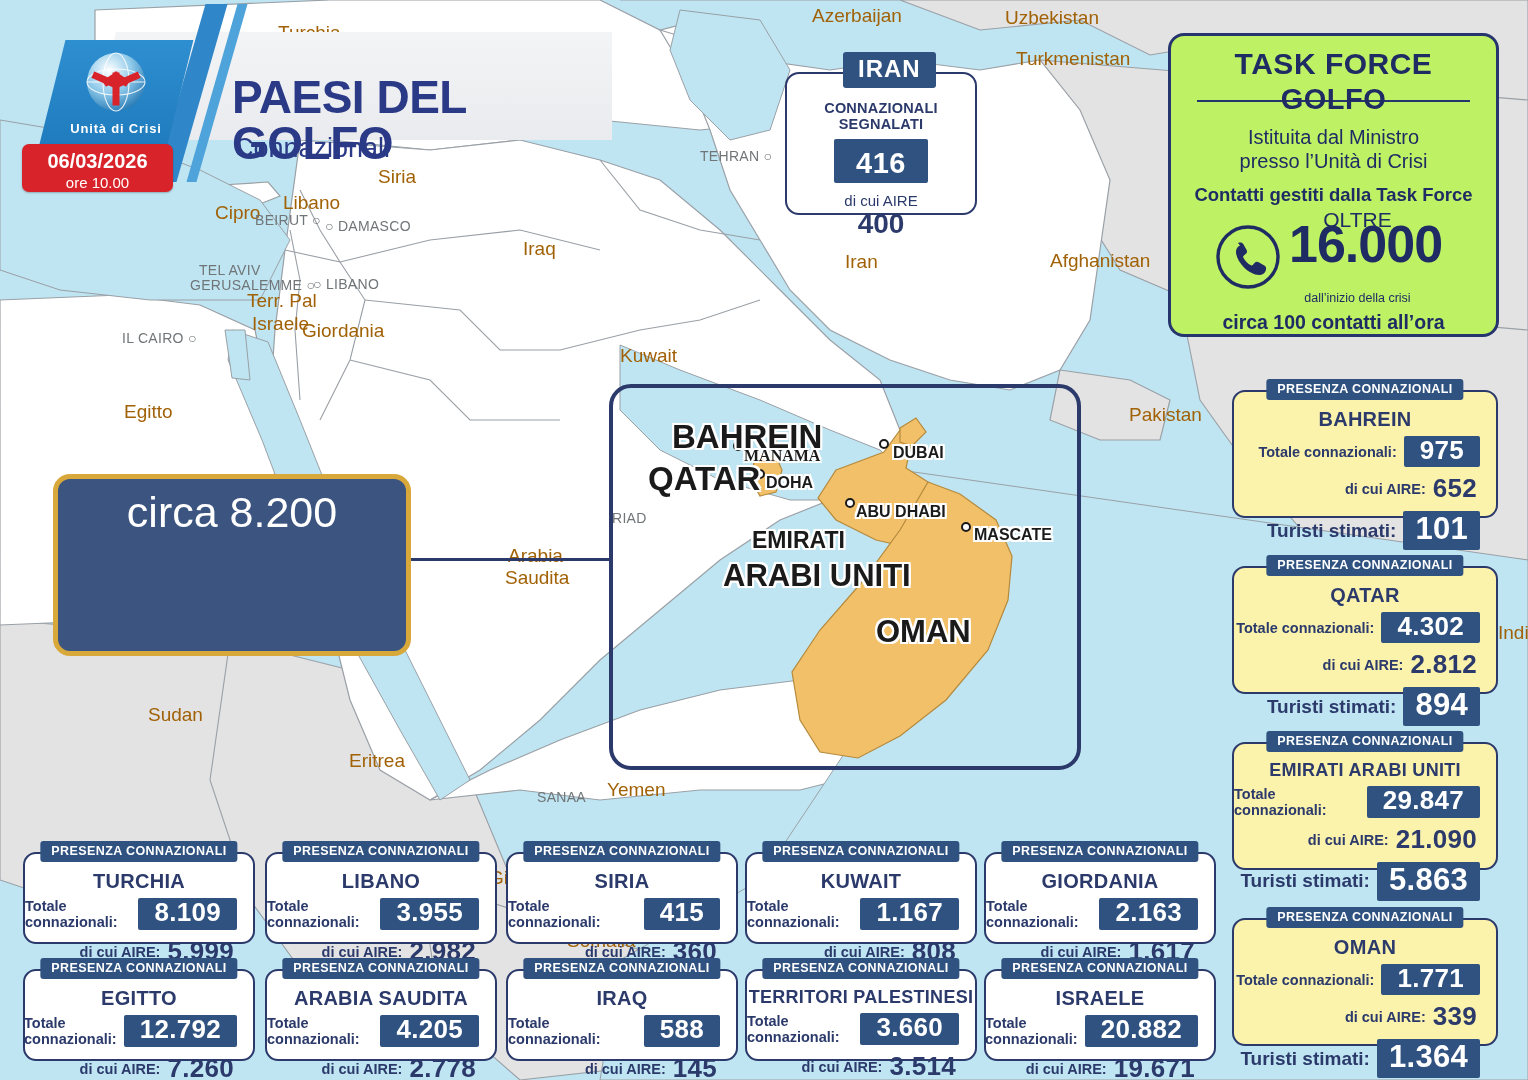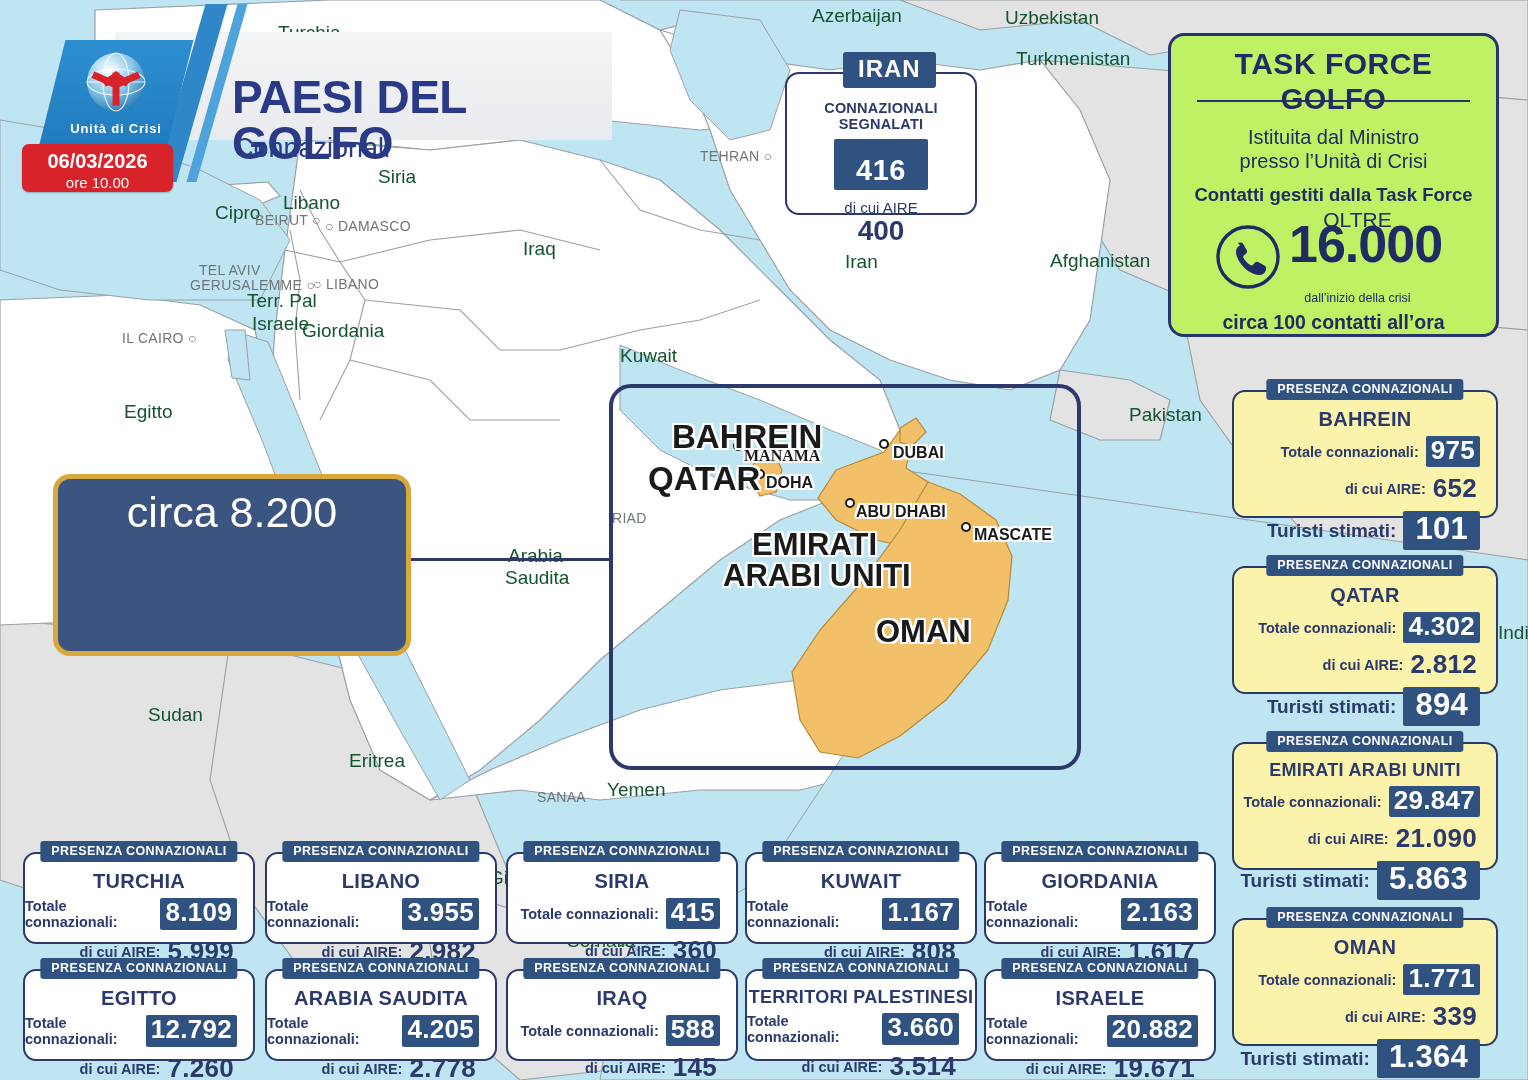--- a/index.html
+++ b/index.html
@@ -6,21 +6,21 @@
   body{
     width:1528px;height:1080px;overflow:hidden;position:relative;
     font-family:"Liberation Sans", sans-serif;
     background:#ffffff;
   }
   #stage{position:absolute;inset:0;width:1528px;height:1080px;}
 
   
   .map-svg{position:absolute;left:0;top:0;width:1528px;height:1080px;}
   .maplabel{
-    position:absolute;color:#14532d;font-size:19px;white-space:nowrap;
+    position:absolute;color:#a16207;font-size:19px;white-space:nowrap;
     font-family:"Liberation Sans", sans-serif;
   }
   .maplabel.small{font-size:14px;color:#707578;letter-spacing:.3px;}
 
   
   .header-wrap{position:absolute;left:0;top:32px;width:620px;height:110px;}
   .header-bg{
     position:absolute;left:92px;top:0;width:520px;height:108px;
     background:linear-gradient(180deg,#f3f4f6 0%,#e9ebee 100%);
     clip-path:polygon(24px 0,100% 0,100% 100%,0 100%);
@@ -62,21 +62,21 @@
     text-align:center;
   }
   .iran-tag{
     position:absolute;left:843px;top:52px;background:#2f5280;color:#fff;
     font-size:24px;font-weight:bold;letter-spacing:1px;padding:3px 15px 5px;
     border-radius:3px;z-index:3;
   }
   .iran-cap{font-size:14.5px;color:#2b3a6b;font-weight:bold;letter-spacing:.2px;margin-top:26px;}
   .iran-num{
     display:inline-block;background:#2f5280;color:#fff;font-size:29px;font-weight:bold;
-    padding:15px 22px 3px;margin-top:7px;border-radius:2px;letter-spacing:.5px;
+    padding:8px 22px 3px;margin-top:7px;border-radius:2px;letter-spacing:.5px;
   }
   .iran-aire-lab{font-size:15px;color:#2b3a6b;margin-top:9px;}
   .iran-aire-num{font-size:28px;color:#2b3a6b;font-weight:bold;line-height:1.05;}
 
   
   .tf{
     position:absolute;left:1168px;top:33px;width:325px;height:298px;
     background:#bef264;border:3px solid #27356e;border-radius:16px;
     text-align:center;color:#1f2b63;
   }
@@ -127,21 +127,21 @@
     letter-spacing:.4px;padding:3px 11px 4px;border-radius:3px;white-space:nowrap;z-index:4;
   }
   .card-country{
     text-align:center;color:#2b3a6b;font-size:20px;font-weight:bold;
     letter-spacing:.3px;margin-top:17px;line-height:1;white-space:nowrap;
   }
   .row{display:flex;align-items:center;justify-content:flex-end;margin-top:7px;padding-right:16px;}
   .row .lab{font-size:14.5px;color:#2b3a6b;font-weight:bold;margin-right:7px;}
   .row .val-hl{
     background:#2f5280;color:#ffffff;font-size:26px;font-weight:bold;
-    padding:0 5px 2px;border-radius:2px;line-height:1.12;letter-spacing:.3px;
+    padding:0 16px 2px;border-radius:2px;line-height:1.12;letter-spacing:.3px;
   }
   .row .val-plain{
     color:#2b3a6b;font-size:26px;font-weight:bold;line-height:1.12;letter-spacing:.3px;
     padding-right:3px;
   }
   .row.t3{margin-top:8px;}
   .row.t3 .lab{font-size:19px;}
   .row.t3 .val-hl{font-size:31px;padding:1px 12px 3px;}
 </style>
 </head>
@@ -269,21 +269,21 @@
       <div class="maplabel small" style="left: 537px; top: 789px;">SANAA</div>
       <div class="maplabel " style="left: 607px; top: 779px;">Yemen</div>
       <div class="maplabel " style="left: 567px; top: 930px;">Somalia</div>
       <div class="maplabel " style="left: 489px; top: 867px;">Gi</div>
     </div>
 
   <div class="gulf-frame"></div>
   <div id="gulf-labels">
       <div class="gulf-lab" style="left: 672px; top: 418px; font-size: 33px;">BAHREIN</div>
       <div class="gulf-lab" style="left: 648px; top: 460px; font-size: 33px;">QATAR</div>
-      <div class="gulf-lab" style="left: 752px; top: 527px; font-size: 31px;">EMIRATI</div>
+      <div class="gulf-lab" style="left: 752px; top: 527px; font-size: 23px;">EMIRATI</div>
       <div class="gulf-lab" style="left: 723px; top: 558px; font-size: 31px;">ARABI UNITI</div>
       <div class="gulf-lab" style="left: 876px; top: 614px; font-size: 31px;">OMAN</div>
       <div class="gulf-lab" style="left: 744px; top: 447px; font-size: 16px; font-family: Liberation Serif, serif;">MANAMA</div>
       <div class="gulf-lab" style="left: 766px; top: 474px; font-size: 16px;">DOHA</div>
       <div class="gulf-lab" style="left: 893px; top: 444px; font-size: 16px;">DUBAI</div>
       <div class="gulf-lab" style="left: 856px; top: 503px; font-size: 16px;">ABU DHABI</div>
       <div class="gulf-lab" style="left: 974px; top: 526px; font-size: 16px;">MASCATE</div>
     </div>
 
   <div class="header-wrap">

